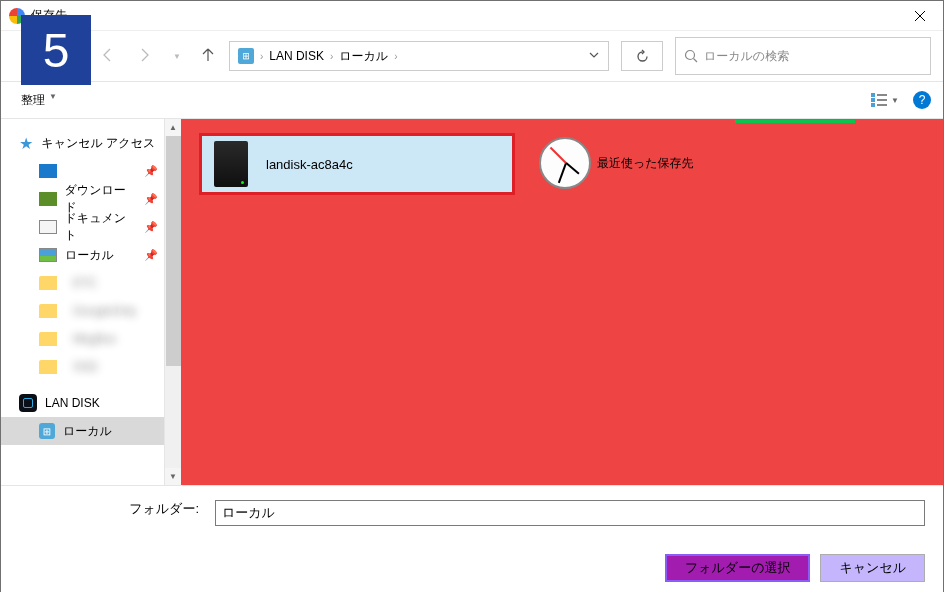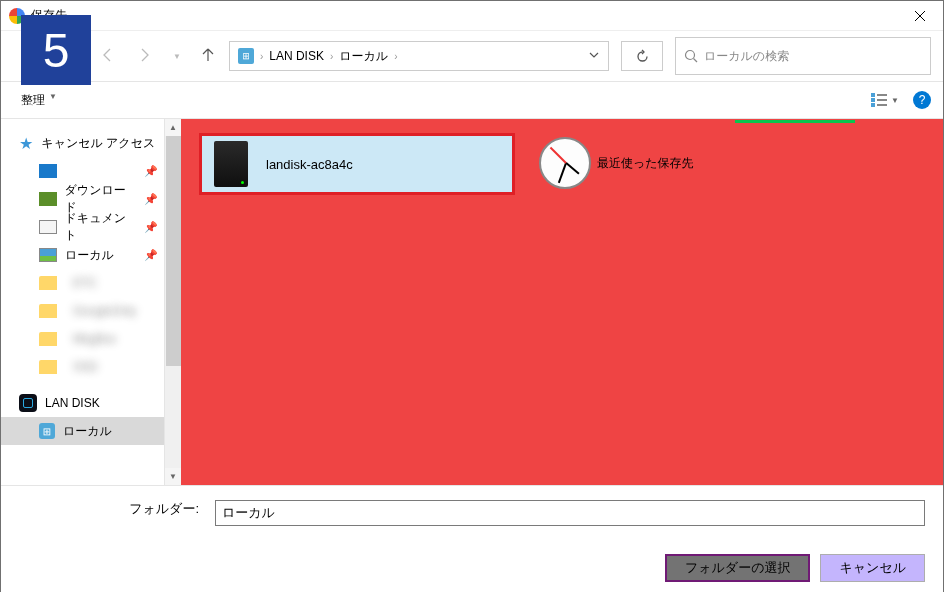--- a/index.html
+++ b/index.html
@@ -58,21 +58,21 @@
     .clock-minute { position:absolute; top:50%; left:50%; width:1.5px; height:21px; background:#000; transform-origin:top; transform:rotate(20deg); }
     .item-card .label { font-size: 13px; }
     .recent-item { display: flex; align-items: center; gap: 6px; padding: 4px; }
     .progress-line { position: absolute; top: 119px; right: 88px; width: 120px; height: 3px; background: #0ac44e; }
     .footer { border-top: 1px solid #e5e5e5; padding: 14px 18px 12px; background: #fff; }
     .folder-row { display: flex; align-items: flex-start; gap: 16px; margin-bottom: 28px; }
     .folder-label { width: 180px; text-align: right; font-size: 13px; }
     .folder-input { flex: 1; height: 26px; border: 1px solid #7a7a7a; padding: 0 6px; font-size: 13px; }
     .btn-row { display: flex; justify-content: flex-end; gap: 10px; }
     .btn { height: 28px; padding: 0 18px; border: 1px solid #adadad; background: #c4b5fd; cursor: pointer; font-size: 13px; }
-    .btn.primary { border: 2px solid #701a75; background: #737373; margin-left: 19px; }
+    .btn.primary { border: 2px solid #8b5cf6; background: #a21caf; margin-left: 19px; }
   </style>
 </head>
 <body>
 
 <div class="window">
 
   <div class="titlebar">
     <div class="titlebar-left">
       <span class="app-icon"></span>
       <span>保存先</span>

